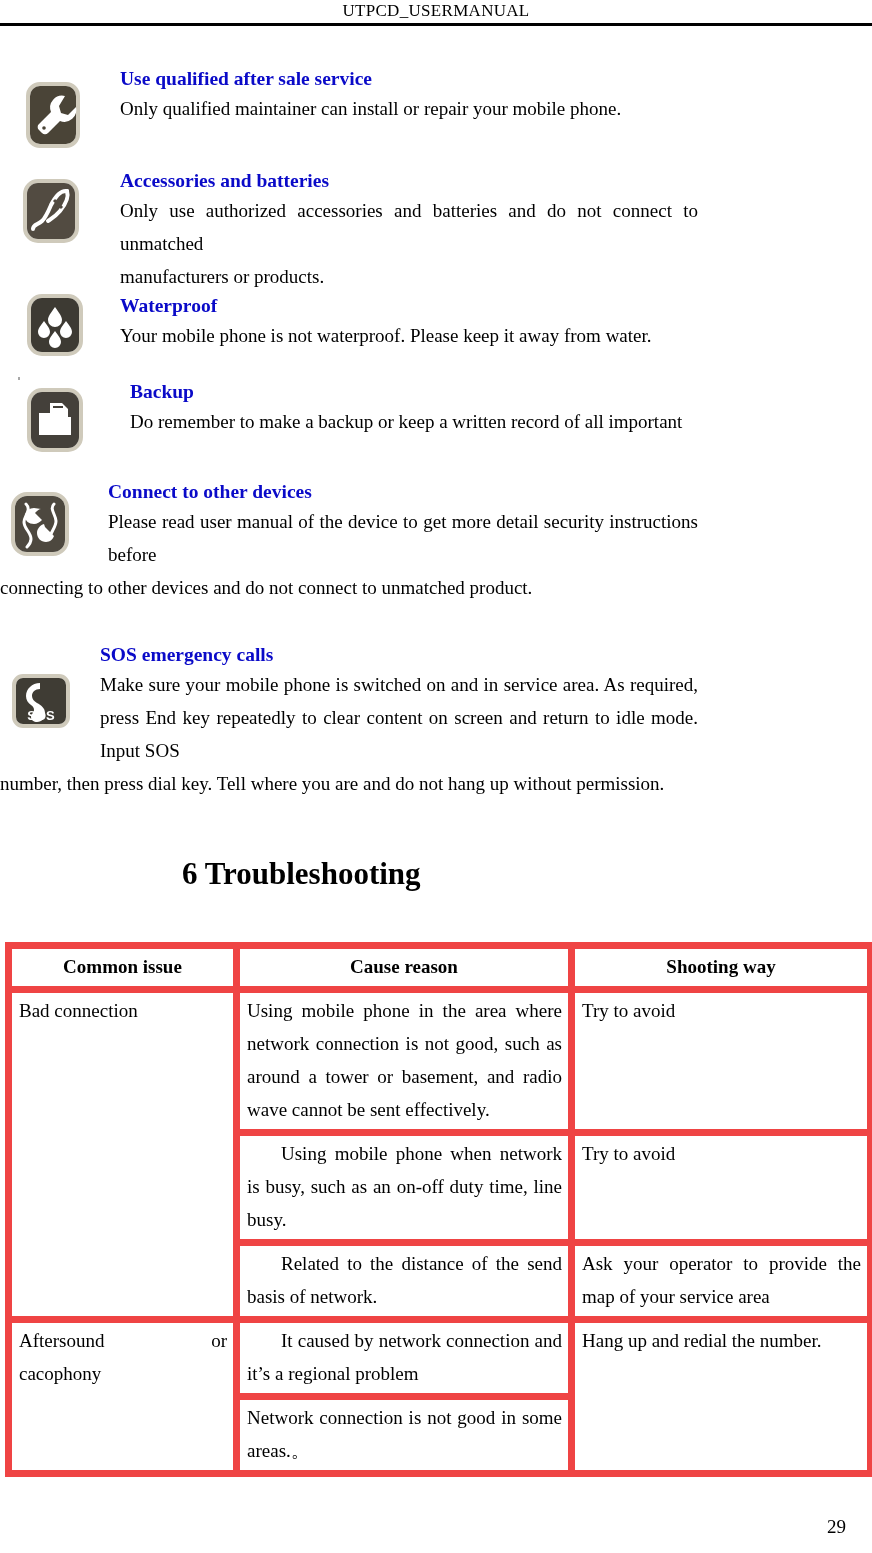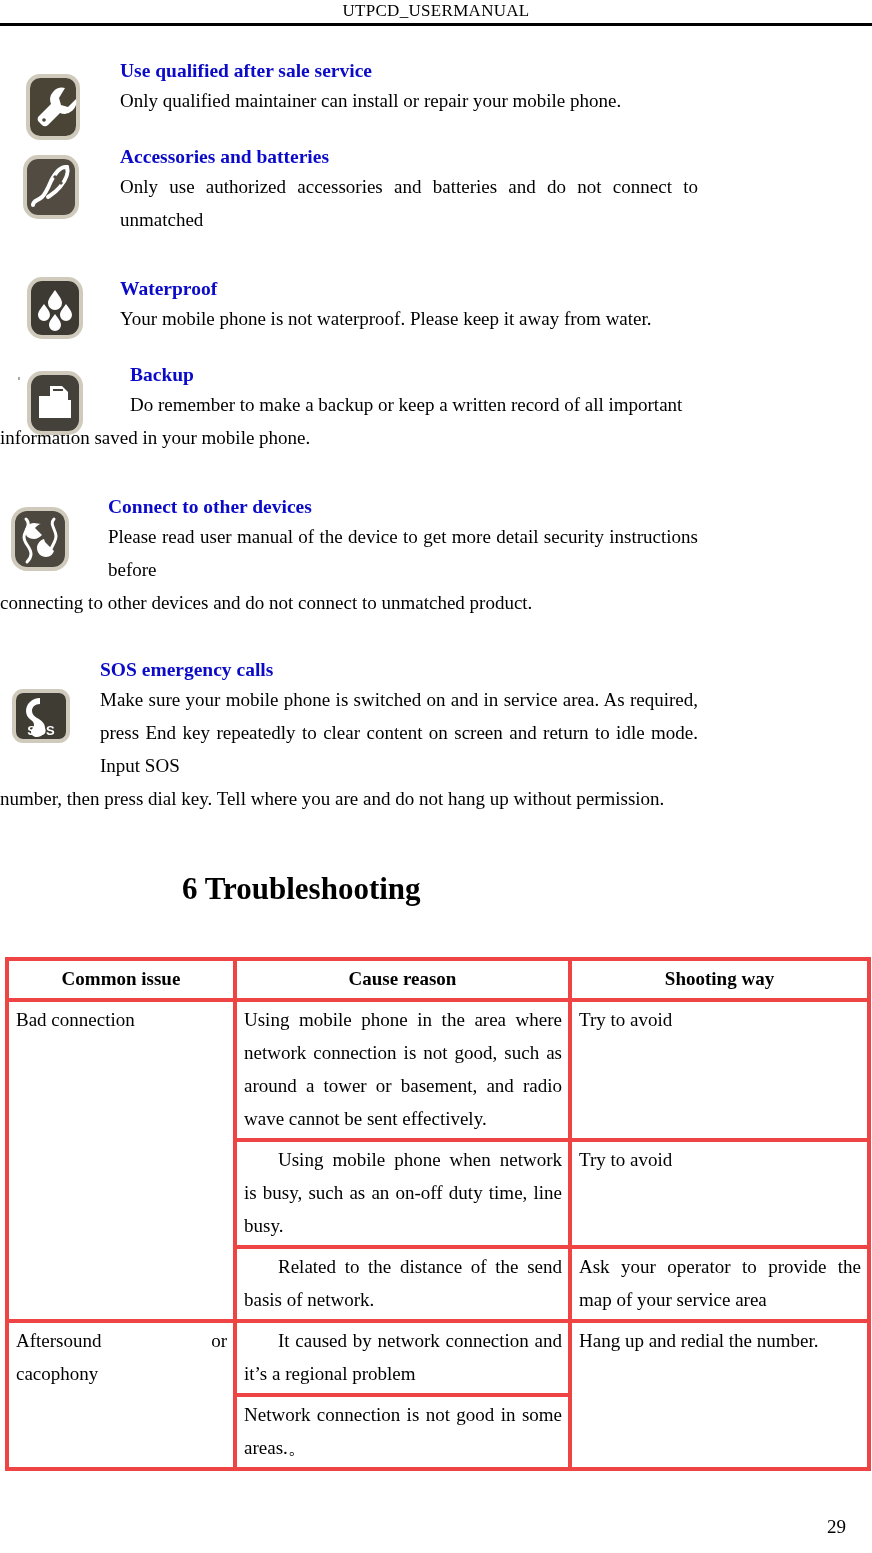--- a/index.html
+++ b/index.html
@@ -37,21 +37,21 @@
     top: 23px;
     left: 0;
     width: 872px;
     height: 3px;
     background: #000000;
   }
 
   
   .content {
     position: absolute;
-    top: 44px;
+    top: 52px;
     left: 0;
     width: 704px;
   }
 
   
   .safety-item {
     position: relative;
     min-height: 60px;
   }
   .safety-icon {
@@ -79,26 +79,26 @@
     text-align: justify;
     font-family: Liberation Serif, serif;
   }
   .safety-text.nojust { text-align: left; }
 
   
   #item-service       { margin-top: 14px;  }
   #item-service .safety-icon   { left: 20px; top: 16px; }
   #item-service .safety-body   { margin-left: 120px; }
 
-  #item-accessories   { margin-top: 26px; }
+  #item-accessories   { margin-top: 42px; }
   #item-accessories .safety-icon { left: 18px; top: 10px; }
   #item-accessories .safety-body { margin-left: 120px; }
   #item-accessories .safety-text { margin-left: 0; }
 
-  #item-waterproof    { margin-top: 40px; }
+  #item-waterproof    { }
   #item-waterproof .safety-icon  { left: 22px; top: 0px; }
   #item-waterproof .safety-body  { margin-left: 120px; }
 
   #item-backup        { margin-top: 26px; }
   #item-backup .safety-icon      { left: 22px; top: 8px; }
   #item-backup .safety-body      { margin-left: 130px; }
 
   #item-connect       { margin-top: 40px; }
   #item-connect .safety-icon     { left: 8px; top: 12px; }
   #item-connect .safety-body     { margin-left: 108px; }
@@ -135,21 +135,21 @@
     width: 862px;
     table-layout: fixed;
     font-family: "Liberation Serif", "DejaVu Serif", serif;
   }
   table.trouble col.c1 { width: 228px; }
   table.trouble col.c2 { width: 335px; }
   table.trouble col.c3 { width: 299px; }
 
   table.trouble th,
   table.trouble td {
-    border: 4px solid #ef4444;
+    border: 7px solid #ef4444;
     vertical-align: top;
     font-size: 19px;
     line-height: 33px;
     padding: 1px 6px 3px 7px;
   }
   table.trouble th {
     text-align: center;
     font-weight: bold;
     padding: 2px 6px 4px 6px;
     line-height: 31px;
@@ -234,20 +234,21 @@
         <g fill="none" stroke="#ffffff" stroke-width="4" stroke-linecap="round">
           <path d="M49 13 c-6 -1 -12 6 -16 14 c-3 7 -5 12 -9 16 c-4 4 -9 3 -9 8"></path>
           <path d="M49 13 c2 6 -2 14 -7 20 c-5 6 -9 8 -12 10"></path>
         </g>
         <line x1="36" y1="22" x2="44" y2="30" stroke="#524b41" stroke-width="3"></line>
       </svg>
     </span>
     <div class="safety-body">
       <p class="safety-heading">Accessories and batteries</p>
       <p class="safety-text">Only use authorized accessories and batteries and do not connect to unmatched</p>
+      <p class="safety-text nojust overhang">manufacturers or products.</p>
     </div>
   </div>
 
   <div class="safety-item" id="item-waterproof">
     <span class="safety-icon">
       <svg width="66" height="66" viewBox="0 0 66 66">
         <rect x="7" y="3" width="52" height="58" rx="13" ry="13" fill="none" stroke="#cfcabb" stroke-width="4"></rect>
         <rect x="9" y="5" width="48" height="54" rx="11" ry="11" fill="#3d3a33"></rect>
         <g fill="#ffffff">
           <path d="M33 14 c4 6 7 9 7 13 a7 7 0 0 1 -14 0 c0 -4 3 -7 7 -13 z"></path>
@@ -273,21 +274,20 @@
           <path d="M17 26 h12 l4 4 h16 v18 h-32 z"></path>
         </g>
         <g fill="none" stroke="#44403a" stroke-width="2">
           <path d="M31 20 h10"></path>
         </g>
       </svg>
     </span>
     <div class="safety-body">
       <p class="safety-heading">Backup</p>
       <p class="safety-text">Do remember to make a backup or keep a written record of all important</p>
-      <p class="safety-text nojust overhang" style="margin-left:-130px;">information saved in your mobile phone.</p>
     </div>
   </div>
 
   <div class="safety-item" id="item-connect">
     <span class="safety-icon">
       <svg width="66" height="66" viewBox="0 0 66 66">
         <rect x="5" y="3" width="54" height="60" rx="14" ry="14" fill="none" stroke="#cfcabb" stroke-width="4"></rect>
         <rect x="7" y="5" width="50" height="56" rx="12" ry="12" fill="#4d483f"></rect>
         <g fill="#ffffff">
           <path d="M26 17 c-5 0 -9 4 -9 8 c0 5 4 8 9 8 c3 0 6 -2 8 -4 l-7 -7 c2 -2 4 -4 6 -4 z"></path>

